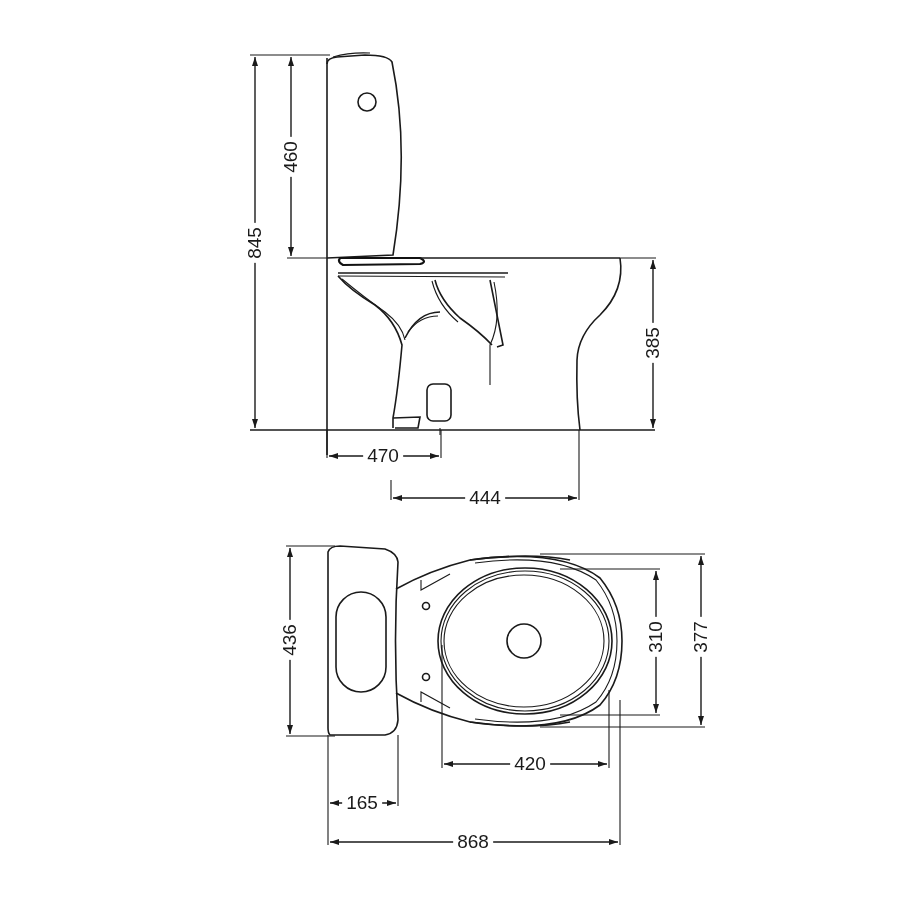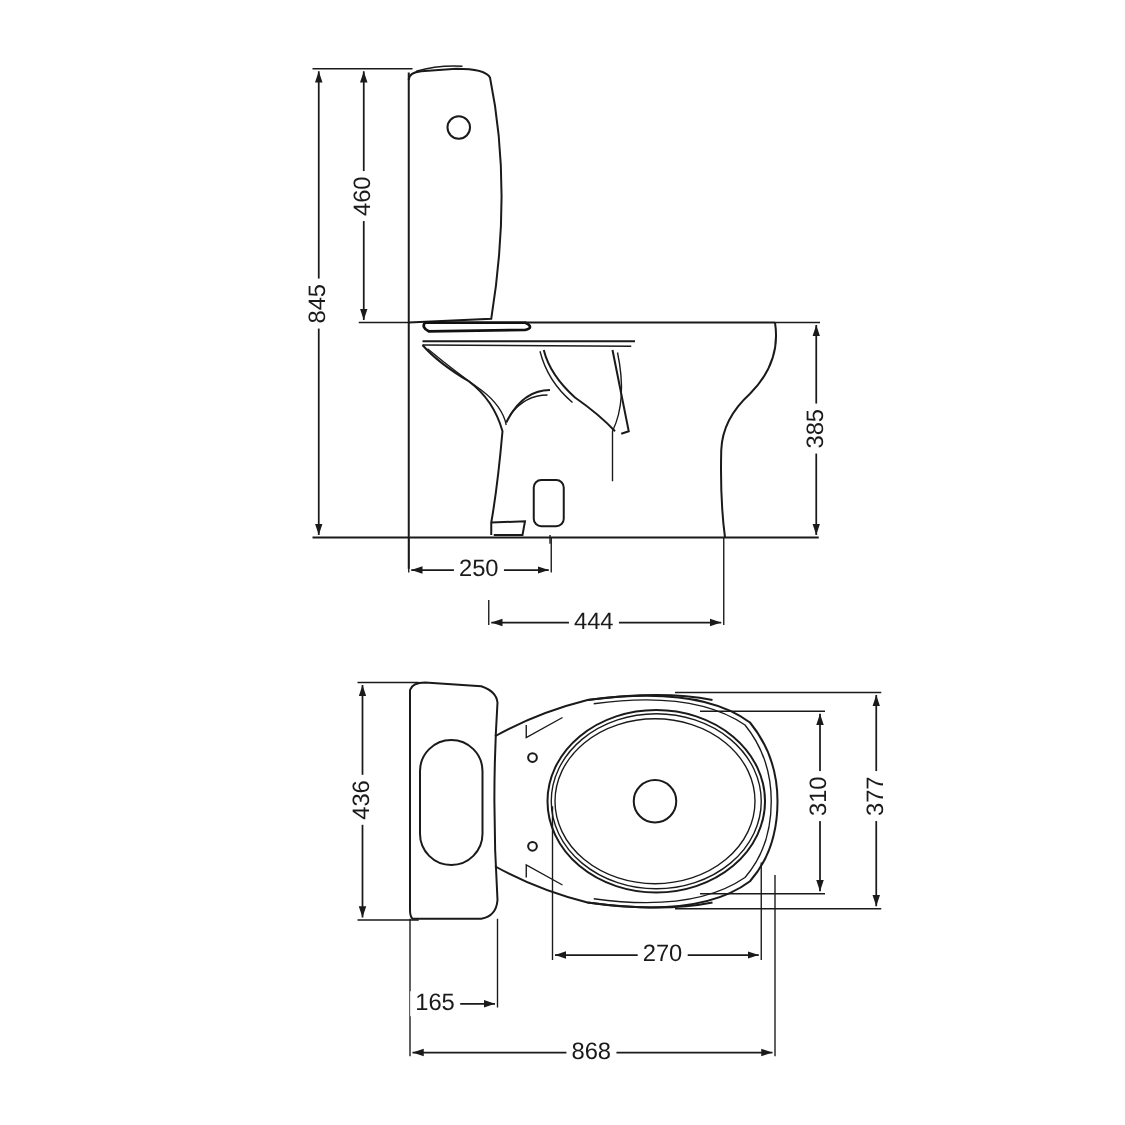--- a/index.html
+++ b/index.html
@@ -122,23 +122,23 @@
     <line class="dim" x1="330" y1="803" x2="396" y2="803" marker-start="url(#ah)" marker-end="url(#ah)"></line>
 
     <line class="thin" x1="620" y1="700" x2="620" y2="845"></line>
     <line class="dim" x1="330" y1="842" x2="618" y2="842" marker-start="url(#ah)" marker-end="url(#ah)"></line>
   </g>
 </svg>
 
 <span class="lbl rot" style="left:255px;top:243px;">845</span>
 <span class="lbl rot" style="left:291px;top:157px;">460</span>
 <span class="lbl rot" style="left:653px;top:343px;">385</span>
-<span class="lbl hz" style="left:383px;top:456px;">250</span>
-<span class="lbl hz" style="left:475px;top:498px;">444</span>
+<span class="lbl hz" style="left:383px;top:456px;">470</span>
+<span class="lbl hz" style="left:485px;top:498px;">444</span>
 
 <span class="lbl rot" style="left:290px;top:640px;">436</span>
 <span class="lbl rot" style="left:656px;top:637px;">310</span>
 <span class="lbl rot" style="left:701px;top:637px;">377</span>
-<span class="lbl hz" style="left:530px;top:764px;">270</span>
-<span class="lbl hz" style="left:348px;top:803px;">165</span>
+<span class="lbl hz" style="left:530px;top:764px;">420</span>
+<span class="lbl hz" style="left:362px;top:803px;">165</span>
 <span class="lbl hz" style="left:473px;top:842px;">868</span>
 
 </div>
 
 </body></html>

